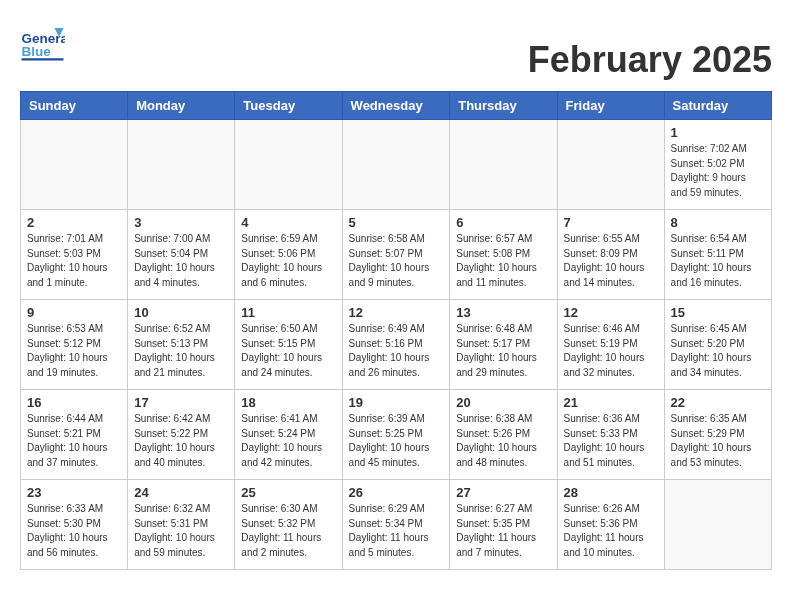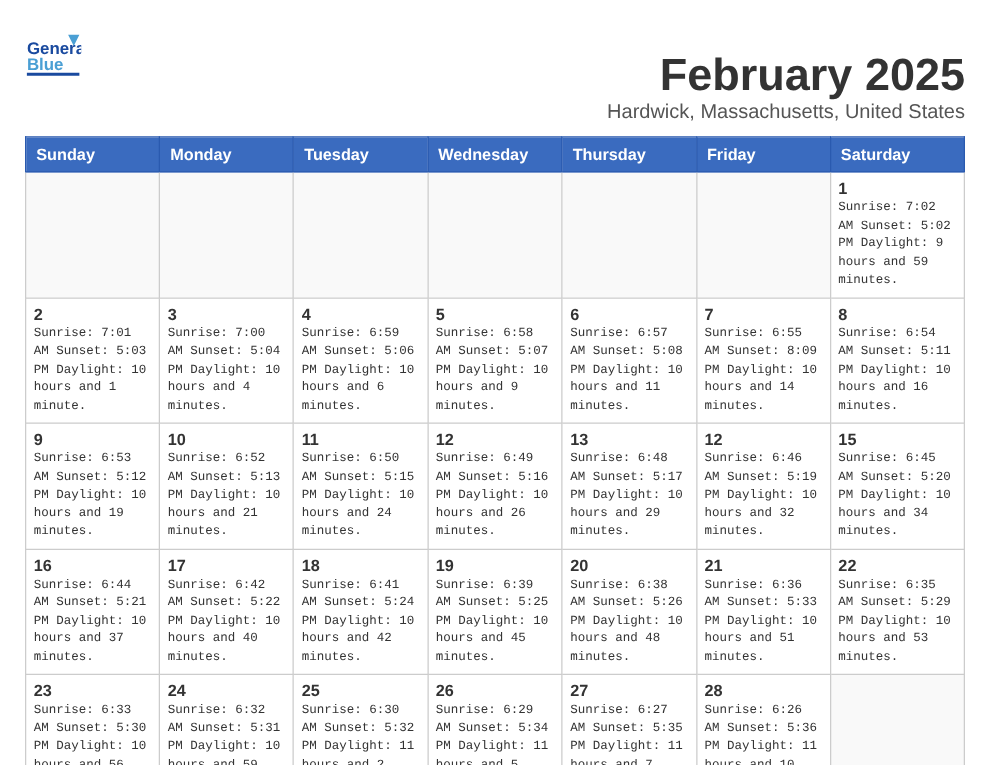--- a/index.html
+++ b/index.html
@@ -59,21 +59,20 @@
     .day-number {
       font-size: 13px;
       font-weight: bold;
       display: block;
       margin-bottom: 2px;
     }
     .day-info {
       font-size: 10px;
       line-height: 1.45;
       color: #333;
-      font-family: Liberation Mono, monospace;
     }
     .logo-wrapper {
       display: flex;
       align-items: center;
     }
     .logo-icon {
       width: 45px;
       height: 45px;
       margin-right: 4px;
     }
@@ -85,21 +84,20 @@
   <div class="logo-wrapper">
     <svg class="logo-icon" viewBox="0 0 60 55" xmlns="http://www.w3.org/2000/svg">
       <text x="2" y="28" font-size="18" font-weight="bold" fill="#1a4a9f" font-family="Arial">General</text>
       <text x="2" y="46" font-size="18" font-weight="bold" fill="#4a9fd4" font-family="Arial">Blue</text>
       <polygon points="46,8 58,8 52,20" fill="#4a9fd4"></polygon>
       <line x1="2" y1="50" x2="58" y2="50" stroke="#1a4a9f" stroke-width="3"></line>
     </svg>
   </div>
   <div class="title-section">
     <div class="main-title">February 2025</div>
-    <div class="sub-title">Hardwick, Massachusetts, United States</div>
   </div>
 </div>
 
 <table class="calendar">
   <thead>
     <tr>
     <th>Sunday</th>
         <th>Monday</th>
         <th>Tuesday</th>
         <th>Wednesday</th>

